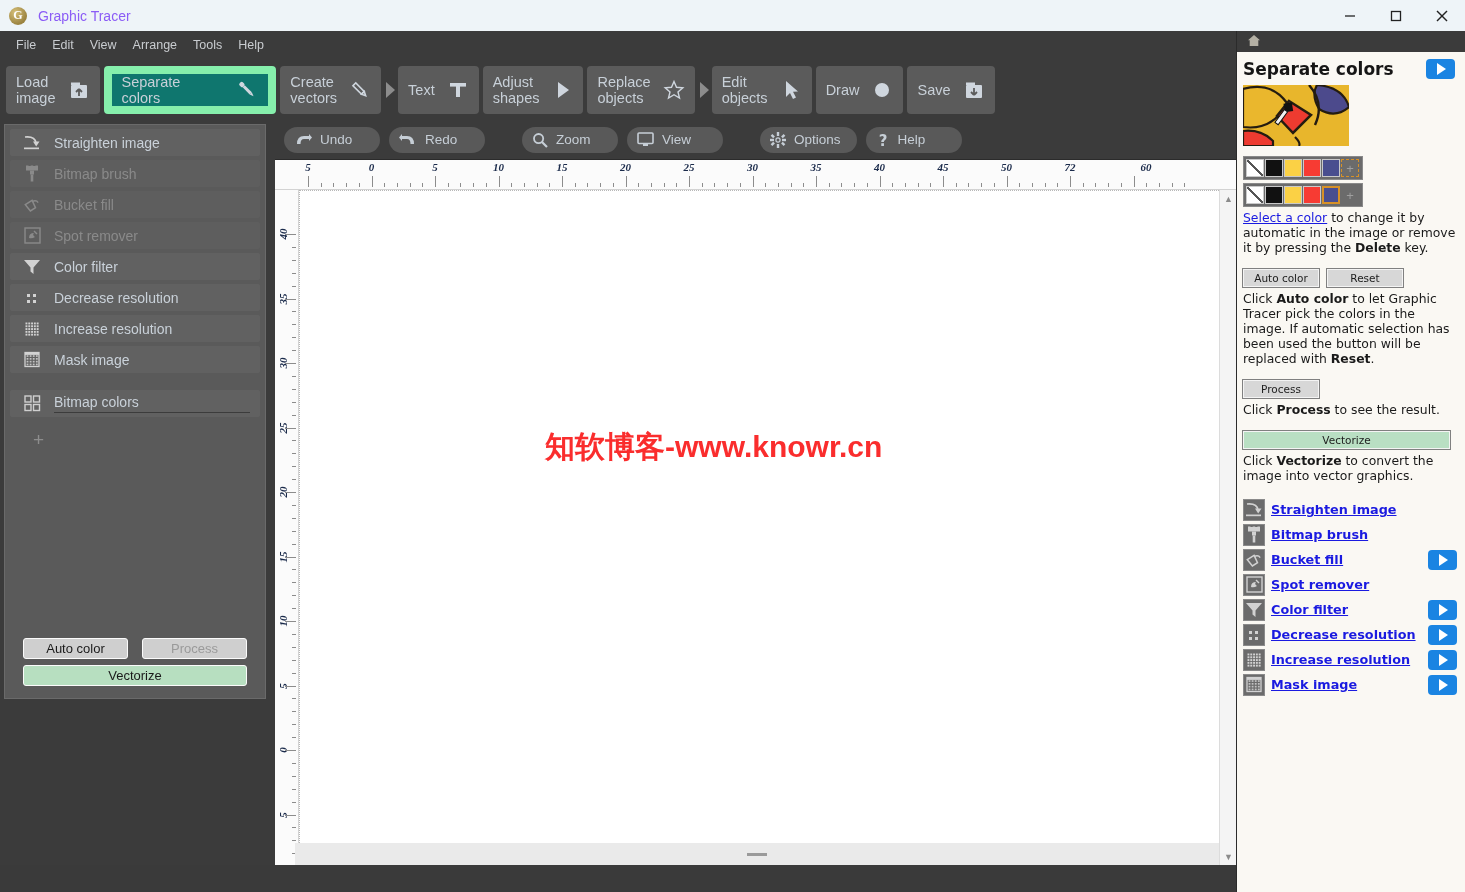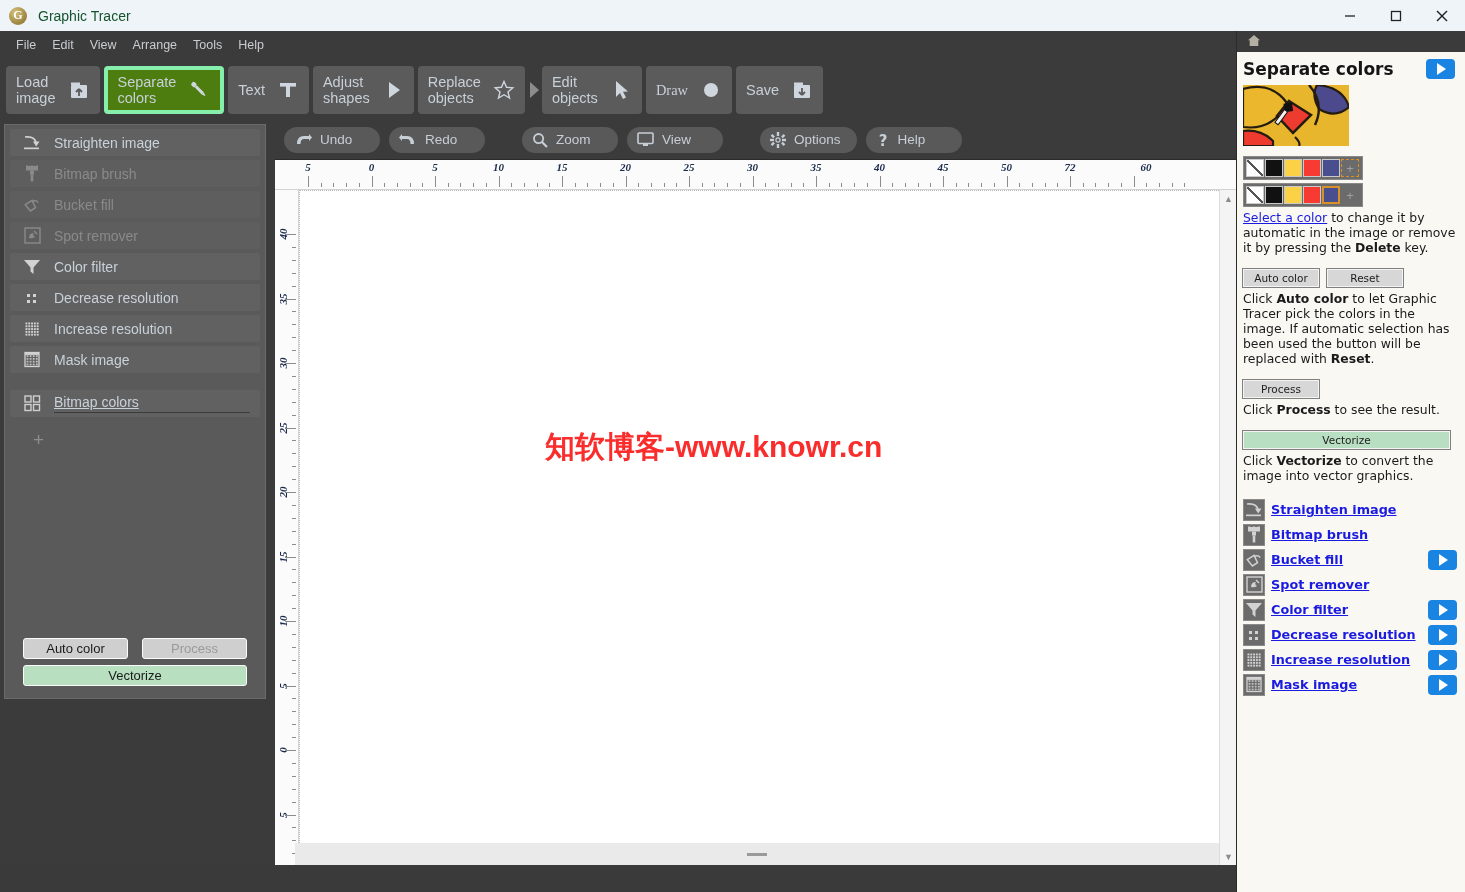--- a/index.html
+++ b/index.html
@@ -16,21 +16,21 @@
     position: absolute; top: 0; left: 0; width: 1465px; height: 31px;
     background: #eef4f8; display: flex; align-items: center;
   }
   .tb-logo {
     width: 18px; height: 18px; border-radius: 50%;
     background: radial-gradient(circle at 35% 30%, #d6c07a, #9b8340 70%);
     margin-left: 9px; color: #fff; font-size: 12px; font-weight: bold;
     display: flex; align-items: center; justify-content: center;
     font-family: "Liberation Serif", serif;
   }
-  .tb-title { margin-left: 11px; font-size: 14px; color: #14532d; }
+  .tb-title { margin-left: 11px; font-size: 14px; color: #8b5cf6; }
   .tb-spacer { flex: 1; }
   .tb-btn {
     width: 46px; height: 31px; display: flex; align-items: center;
     justify-content: center; color: #222; font-size: 15px;
   }
   .tb-btn svg { display: block; }
 
   
   .menubar {
     position: absolute; top: 31px; left: 0; width: 1236px; height: 28px;
@@ -43,21 +43,21 @@
   
   .maintoolbar {
     position: absolute; top: 59px; left: 0; width: 1236px; height: 61px;
     background: #3b3b3b; display: flex; align-items: center; padding-left: 6px;
   }
   .tool-btn {
     height: 48px; background: #5b5b5b; border-radius: 4px;
     display: flex; align-items: center; margin-right: 4px; padding: 0 10px;
     color: #cfd6de; position: relative;
   }
-  .tool-btn.active { border: 4px solid #86efac; background: #4d7c0f; }
+  .tool-btn.active { border: 8px solid #86efac; background: #0f766e; gap: 44px; }
   .tool-btn .lbl {
     font-size: 14.5px; line-height: 16px; white-space: pre-line;
     text-align: left; color: #c8d0d8;
   }
   .tool-btn .gl { margin-left: 12px; display: flex; align-items: center; }
   .caret {
     width: 0; height: 0; border-left: 9px solid #8c8c8c;
     border-top: 8px solid transparent; border-bottom: 8px solid transparent;
     margin: 0 3px 0 1px;
   }
@@ -87,21 +87,21 @@
   }
   .lp-row {
     height: 27px; margin: 4px 5px; background: #616161; border-radius: 2px;
     display: flex; align-items: center; color: #c9d1d9; font-size: 14px;
   }
   .lp-row.disabled { color: #8a8a8a; background: #5e5e5e; }
   .lp-row .ic {
     width: 44px; display: flex; align-items: center; justify-content: center;
   }
   .lp-sep { height: 9px; }
-  .lp-row.headerrow { background: #616161; text-decoration: underline; }
+  .lp-row.headerrow { background: #616161; }
   .lp-row.headerrow .lbl {
     border-bottom: 1px solid #3c3c3c; flex: 1; padding-bottom: 2px; margin-right: 10px;
   }
   .lp-plus {
     color: #8d8d8d; font-size: 19px; margin: 12px 0 0 28px;
   }
   .lp-buttons {
     position: absolute; left: 0; right: 0; bottom: 6px;
   }
   .btnrow { display: flex; padding: 0 18px 6px 18px; }
@@ -324,20 +324,35 @@
                 <rect x="9" y="1" width="4.5" height="5" rx="1.6" fill="#cfd6de"></rect>
                 <rect x="9.8" y="6" width="3" height="10" fill="#cfd6de"></rect>
                 <path d="M9.8 16 L12.8 16 L11.3 20 Z" fill="#cfd6de"></path>
               </g>
             </svg>
           </div>
         </div>
       </div>
       <div style="display: flex; align-items: center;">
         <div class="tool-btn">
+          <div class="lbl">Create
+vectors</div>
+          <div class="gl">
+            <svg width="22" height="22" viewBox="0 0 22 22">
+              <g transform="rotate(-45 11 11)">
+                <rect x="9" y="3" width="4" height="12" fill="none" stroke="#cfd6de" stroke-width="1.6"></rect>
+                <path d="M9 15 L13 15 L11 19 Z" fill="none" stroke="#cfd6de" stroke-width="1.6"></path>
+              </g>
+            </svg>
+          </div>
+        </div>
+        <div class="caret"></div>
+      </div>
+      <div style="display: flex; align-items: center;">
+        <div class="tool-btn">
           <div class="lbl">Text</div>
           <div class="gl">
             <svg width="22" height="22" viewBox="0 0 22 22">
               <rect x="3" y="4" width="16" height="3.6" fill="#cfd6de"></rect>
               <rect x="9" y="4" width="4" height="14" fill="#cfd6de"></rect>
             </svg>
           </div>
         </div>
       </div>
       <div style="display: flex; align-items: center;">
@@ -367,21 +382,21 @@
         <div class="tool-btn">
           <div class="lbl">Edit
 objects</div>
           <div class="gl">
             <svg width="22" height="22" viewBox="0 0 22 22">
               <path d="M6 2 L6 18 L10 14 L13 20 L16 18.5 L13 12.8 L18 12.5 Z" fill="#cfd6de"></path>
             </svg>
           </div>
         </div>
       </div>
-      <div style="display: flex; align-items: flex-end; font-family: Liberation Serif, serif;">
+      <div style="display: flex; align-items: flex-end;">
         <div class="tool-btn">
           <div class="lbl">Draw</div>
           <div class="gl">
             <svg width="22" height="22" viewBox="0 0 22 22">
               <circle cx="11" cy="11" r="7" fill="#cfd6de"></circle>
             </svg>
           </div>
         </div>
       </div>
       <div style="display: flex; align-items: center;">

